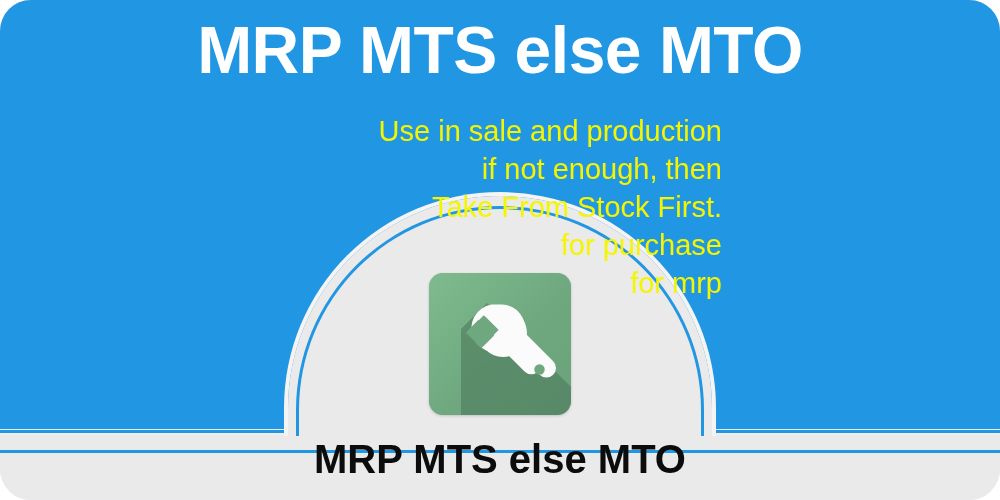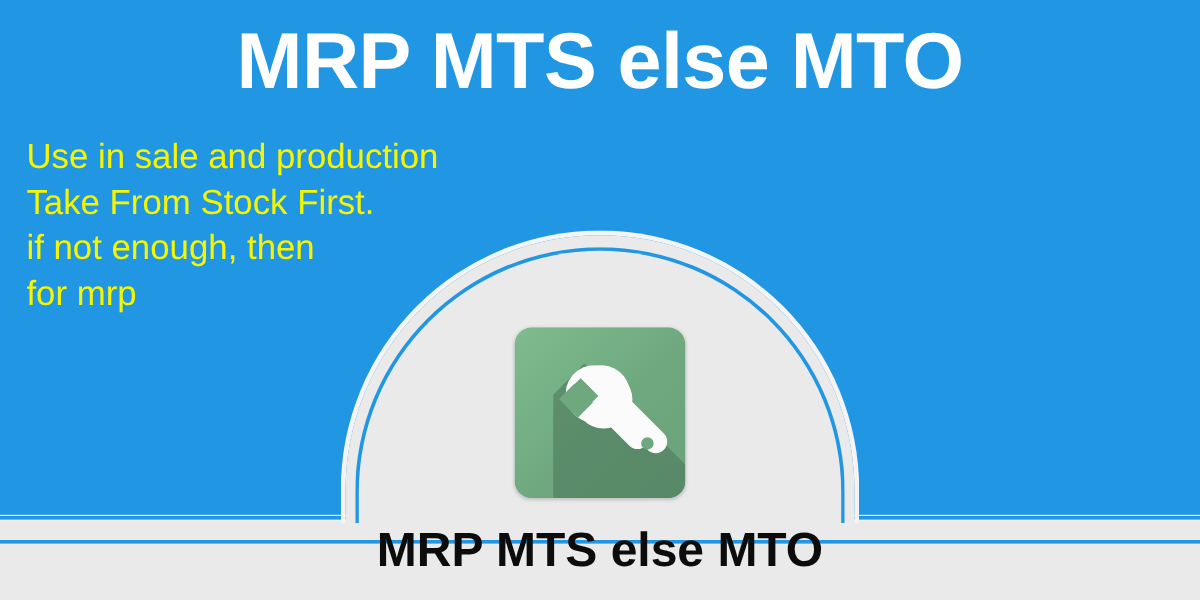--- a/index.html
+++ b/index.html
@@ -7,20 +7,21 @@
     padding: 0;
     background: #ffffff;
   }
   #slide {
     position: relative;
     width: 1000px;
     height: 500px;
     overflow: hidden;
     background: #eaeaea;
     font-family: "Liberation Sans", sans-serif;
+    border-radius: 31px;
   }
 
   
   .page-bg {
     position: absolute;
     inset: 0;
     background: #eaeaea;
   }
 
   
@@ -118,21 +119,21 @@
   .bullets {
     position: absolute;
     left: 22px;
     top: 112px;
     width: 700px;
     color: #f5f500;
     font-size: 29px;
     line-height: 38px;
     font-weight: normal;
   }
-  .bullets div { white-space: nowrap; }
+  .bullets div { white-space: nowrap; text-align: right; }
 
   
   .app-icon {
     position: absolute;
     left: 429px;
     top: 273px;
     width: 142px;
     height: 142px;
     border-radius: 14px;
     overflow: hidden;
@@ -179,22 +180,23 @@
   <div class="blue-panel-outline"></div>
 
   <div class="arch-outer-shade"></div>
   <div class="arch"></div>
   <div class="arch-inner-line"></div>
 
   <div class="title">MRP MTS else MTO</div>
 
   <div class="bullets">
     <div>Use in sale and production</div>
+    <div>if not enough, then</div>
     <div>Take From Stock First.</div>
-    <div>if not enough, then</div>
+    <div>for purchase</div>
     <div>for mrp</div>
   </div>
 
   <div class="app-icon">
     <svg width="142" height="142" viewBox="0 0 142 142" aria-hidden="true">
       <defs>
         <linearGradient id="tileGrad" x1="0" y1="0" x2="1" y2="1">
           <stop offset="0%" stop-color="#7fbb8e"></stop>
           <stop offset="55%" stop-color="#6fa87f"></stop>
           <stop offset="100%" stop-color="#6aa37a"></stop>

